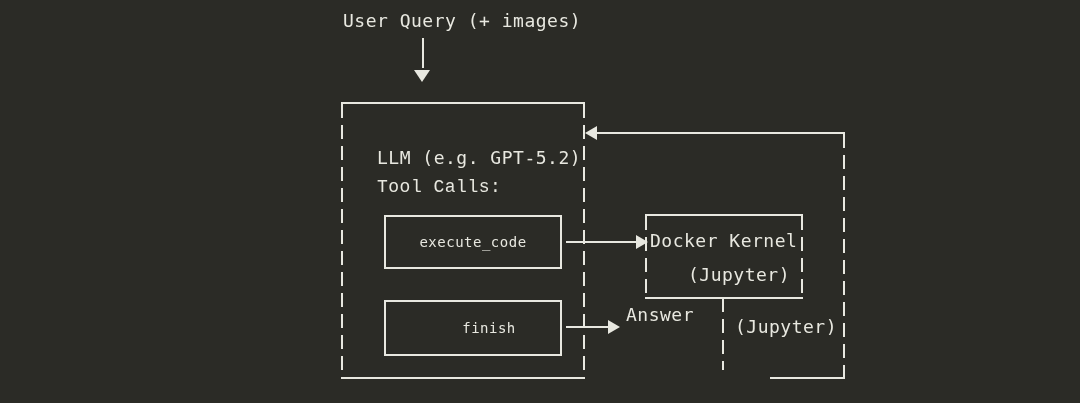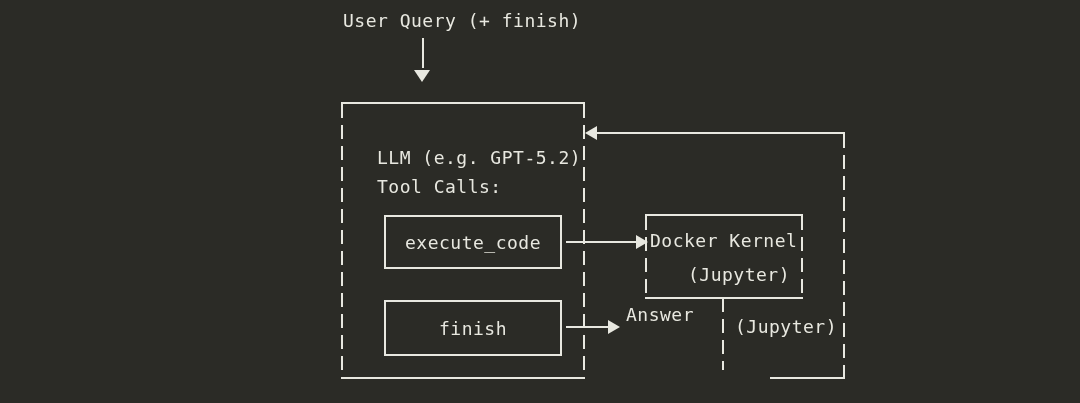--- a/index.html
+++ b/index.html
@@ -66,54 +66,54 @@
     border-top: 7px solid transparent;
     border-bottom: 7px solid transparent;
     border-right: 12px solid #e8e8e0;
   }
   .boxed-label {
     position: absolute;
     display: flex;
     align-items: center;
     justify-content: center;
     white-space: pre;
-    font-size: 18px;
+    font-size: 14px;
     letter-spacing: 0.5px;
   }
 </style>
 </head>
 <body>
 
 <div id="canvas">
 
-  <div class="lbl" style="left:343px; top:12px;">User Query (+ finish)</div>
+  <div class="lbl" style="left:343px; top:12px;">User Query (+ images)</div>
 
   <div class="vline" style="left:422px; top:38px; height:30px;"></div>
   <div class="arrow-down" style="left:414px; top:70px;"></div>
 
   <div class="hline" style="left:341px; top:102px; width:244px;"></div>
   <div class="hline" style="left:341px; top:377px; width:244px;"></div>
   <div class="vdash" style="left:341px; top:104px; height:274px;"></div>
   <div class="vdash" style="left:583px; top:104px; height:274px;"></div>
 
   <div class="lbl" style="left:377px; top:121px;margin-top:28px;">LLM (e.g. GPT-5.2)</div>
 
-  <div class="lbl" style="left:377px; top:178px;">Tool Calls:</div>
+  <div class="lbl" style="left:377px; top:178px;font-family:Liberation Mono, monospace;">Tool Calls:</div>
 
   <div class="hline" style="left:384px; top:215px; width:178px;"></div>
   <div class="hline" style="left:384px; top:267px; width:178px;"></div>
   <div class="vline" style="left:384px; top:217px; height:50px;"></div>
   <div class="vline" style="left:560px; top:217px; height:50px;"></div>
   <div class="boxed-label" style="left:384px; top:215px; width:178px; height:54px;">execute_code</div>
 
   <div class="hline" style="left:384px; top:300px; width:178px;"></div>
   <div class="hline" style="left:384px; top:354px; width:178px;"></div>
   <div class="vline" style="left:384px; top:302px; height:52px;"></div>
   <div class="vline" style="left:560px; top:302px; height:52px;"></div>
-  <div class="boxed-label" style="left:384px; top:300px; width:178px; height:56px;">finish</div>
+  <div class="boxed-label" style="left:384px; top:300px; width:178px; height:56px;padding-left:16px;">finish</div>
 
   <div class="hline" style="left:566px; top:241px; width:76px;"></div>
   <div class="arrow-right" style="left:636px; top:235px;"></div>
 
   <div class="hline" style="left:645px; top:214px; width:158px;"></div>
   <div class="hline" style="left:645px; top:297px; width:158px;"></div>
   <div class="vdash" style="left:645px; top:216px; height:82px;"></div>
   <div class="vdash" style="left:801px; top:216px; height:82px;"></div>
 
   <div class="lbl" style="left:650px; top:232px;">Docker Kernel</div>

